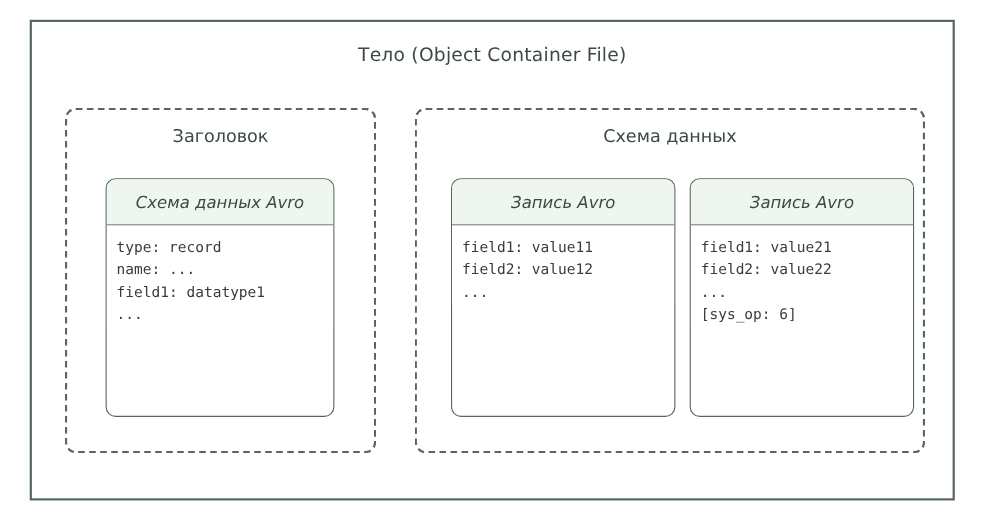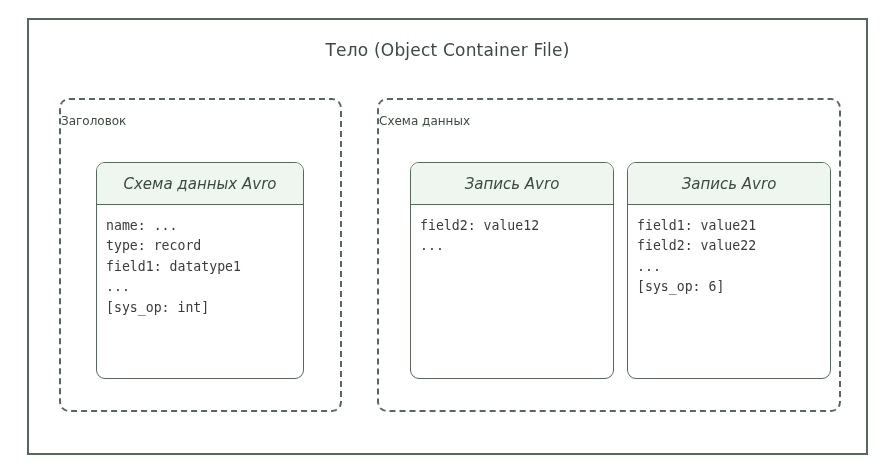--- a/index.html
+++ b/index.html
@@ -54,21 +54,22 @@
     border: 2px dashed #56685c;
     border-radius: 10px;
     background: transparent;
   }
 
   .group-header {
     position: absolute;
     left: 0;
     top: 14px;
     width: 100%;
-    font-size: 12px;
+    text-align: center;
+    font-size: 16px;
     color: #3a4a3f;
     white-space: nowrap;
   }
 
   #group-header-block {
     left: 59px;
     top: 98px;
     width: 283px;
     height: 314px;
   }
@@ -149,35 +150,35 @@
     <div class="outer-title">Тело (Object Container File)</div>
   </div>
 
   <div class="dashed-group" id="group-header-block">
     <div class="group-header">Заголовок</div>
   </div>
 
   <div class="card" id="card-schema">
     <div class="card-title">Схема данных Avro</div>
     <div class="card-body">
+      <div class="code-line">type: record</div>
       <div class="code-line">name: ...</div>
-      <div class="code-line">type: record</div>
       <div class="code-line">field1: datatype1</div>
       <div class="code-line">...</div>
-      <div class="code-line">[sys_op: int]</div>
     </div>
   </div>
 
   <div class="dashed-group" id="group-data-block">
     <div class="group-header">Схема данных</div>
   </div>
 
   <div class="card" id="card-record-1">
     <div class="card-title">Запись Avro</div>
     <div class="card-body">
+      <div class="code-line">field1: value11</div>
       <div class="code-line">field2: value12</div>
       <div class="code-line">...</div>
     </div>
   </div>
 
   <div class="card" id="card-record-2">
     <div class="card-title">Запись Avro</div>
     <div class="card-body">
       <div class="code-line">field1: value21</div>
       <div class="code-line">field2: value22</div>

